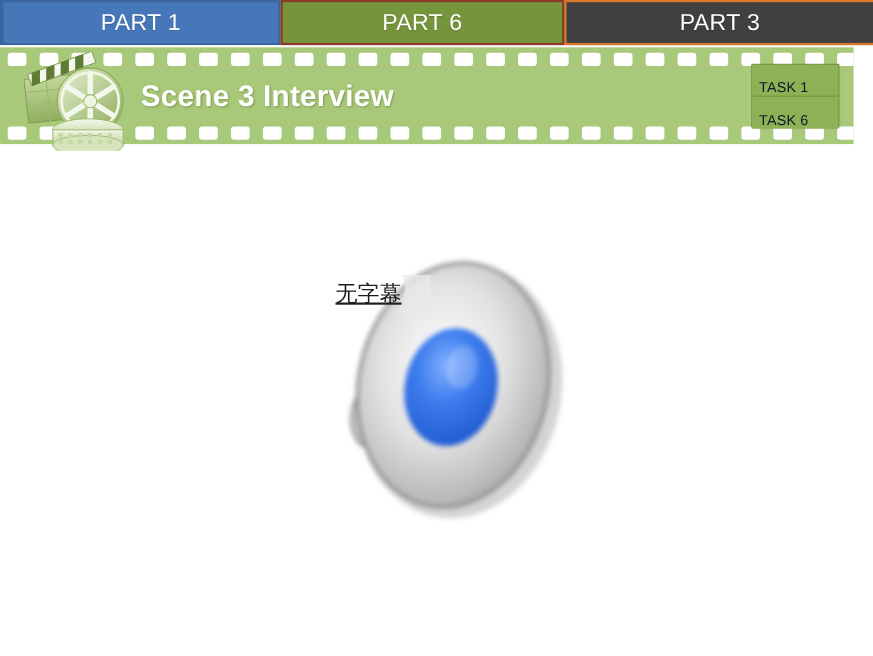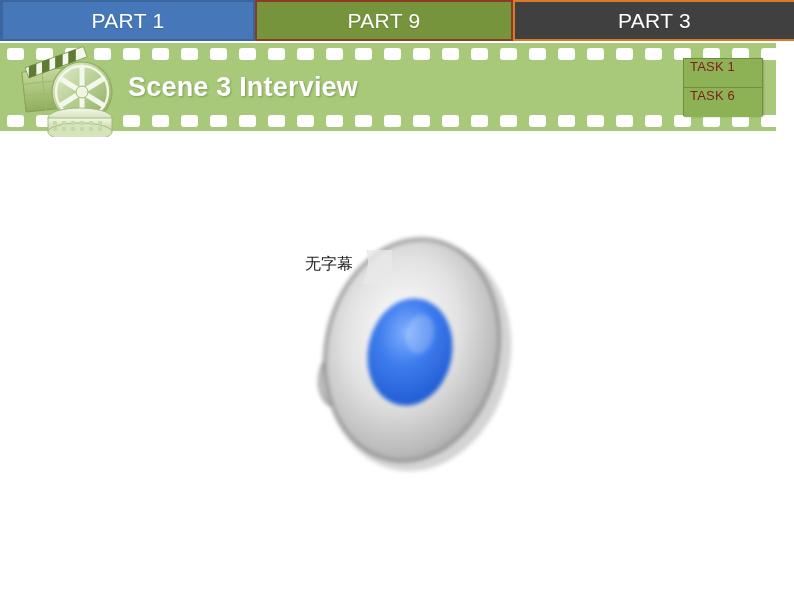--- a/index.html
+++ b/index.html
@@ -130,23 +130,23 @@
     box-sizing: border-box;
     box-shadow: 1px 1px 2px rgba(0,0,0,0.18);
   }
   .task-button {
     width: 100%;
     height: 29px;
     box-sizing: border-box;
     background: #8DB255;
     border-bottom: 1px solid #6F8F3E;
     display: flex;
-    align-items: flex-start;
+    align-items: flex-end;
     padding-left: 6px;
-    color: #7f1d1d;
+    color: #0f172a;
     font-size: 13px;
     letter-spacing: 0.2px;
     cursor: pointer;
     user-select: none;
   }
   .task-button:last-child { border-bottom: 0; }
 
   
   #audio-object {
     position: absolute;
@@ -160,45 +160,46 @@
     left: 0;
     top: 0;
     width: 212px;
     height: 250px;
     filter: blur(2.2px);
   }
   #audio-caption {
     position: absolute;
     left: 5px;
     top: 26px;
-    font-size: 16px;
+    font-size: 20px;
     color: #1c1c1c;
     font-family: "DejaVu Sans", sans-serif;
     white-space: nowrap;
     z-index: 2;
+    text-decoration: underline;
   }
   #audio-caption-mask {
     position: absolute;
     left: 52px;
     top: 22px;
     width: 40px;
     height: 34px;
     z-index: 3;
     pointer-events: none;
   }
 </style>
 </head>
 <body>
 
 <div id="nav-tabs">
   <div class="nav-tab" id="tab-part-1">
     <span>PART 1</span>
   </div>
   <div class="nav-tab" id="tab-part-2">
-    <span>PART 9</span>
+    <span>PART 6</span>
   </div>
   <div class="nav-tab" id="tab-part-3">
     <span>PART 3</span>
   </div>
 </div>
 
 <div id="film-banner">
 
   <div id="film-strip">
     <div class="perf-row" id="perf-row-top">

